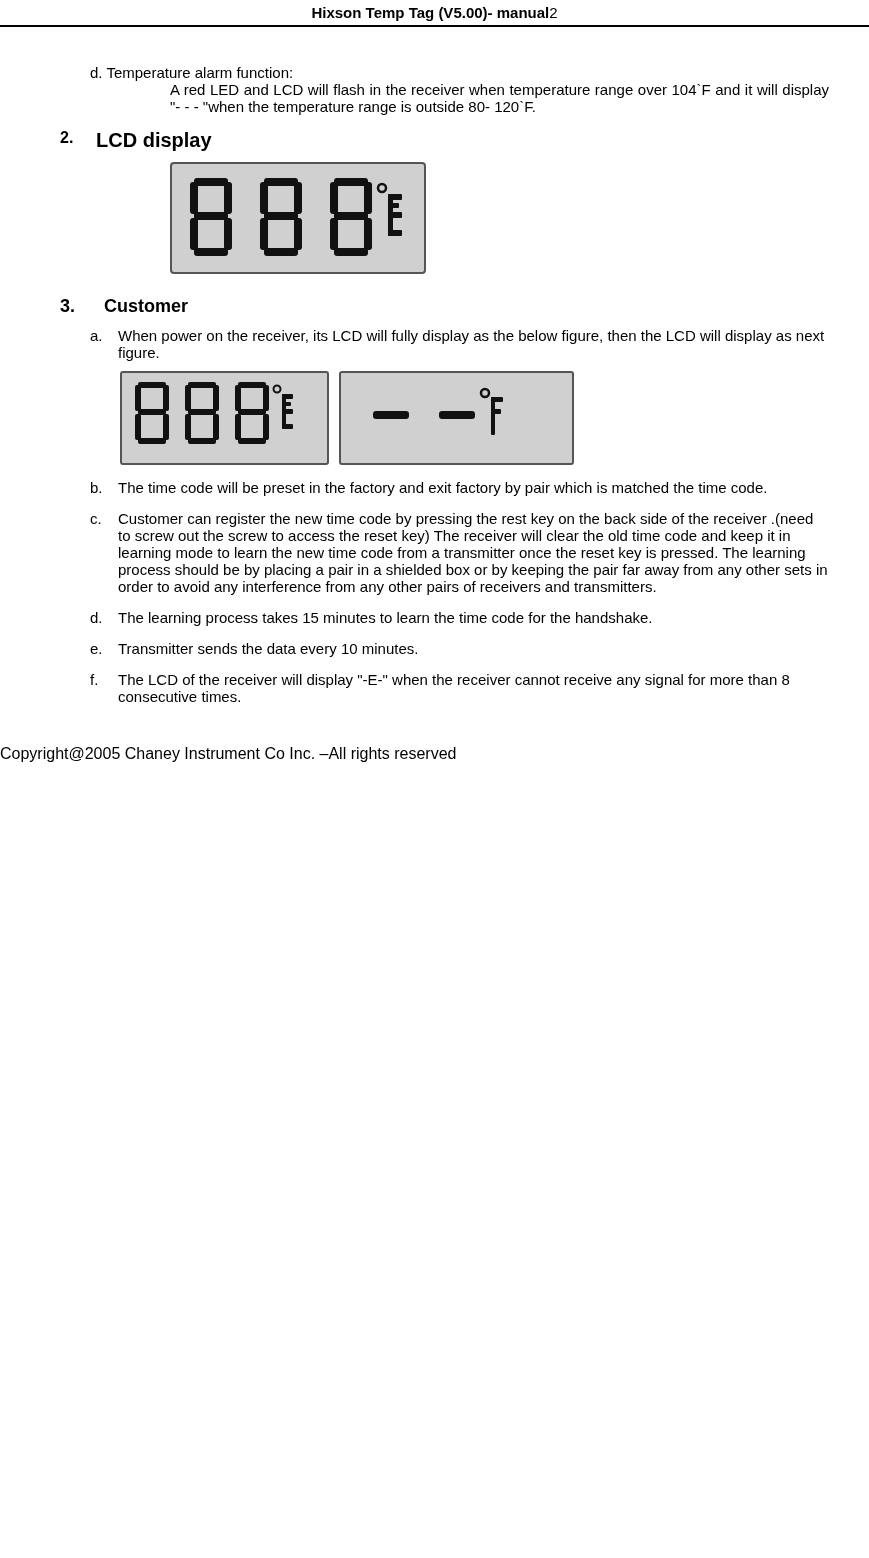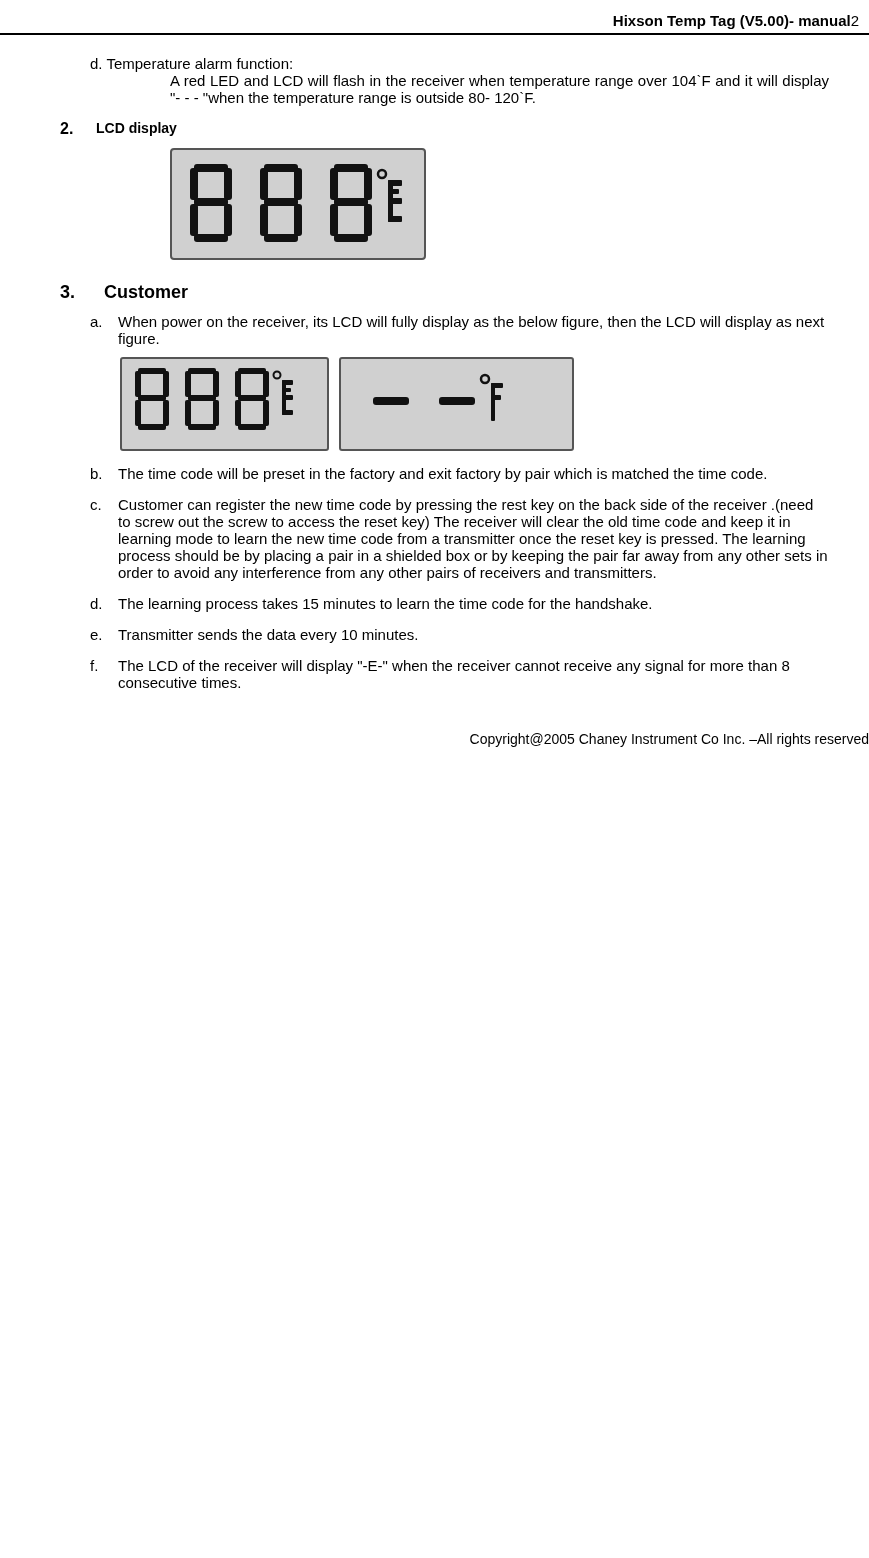--- a/index.html
+++ b/index.html
@@ -7,25 +7,25 @@
       font-family: Arial, sans-serif;
       font-size: 15px;
       background: #fff;
       color: #000;
       width: 869px;
       min-height: 1558px;
       padding: 0;
     }
     .header {
       display: flex;
-      justify-content: flex-end;
+      justify-content: center;
       align-items: center;
       border-bottom: 2px solid #000;
-      padding: 12px 10px 4px 10px;
-      margin-bottom: 10px;
+      padding: 4px 10px 4px 10px;
+      margin-bottom: 27px;
     }
     .header-title {
       font-size: 15px;
     }
     .header-title span {
       font-weight: bold;
     }
     .header-page {
       font-size: 15px;
     }
@@ -90,39 +90,39 @@
       align-items: center;
     }
     .lcd-small {
       display: inline-block;
       background: #e8e8e8;
       border: 2px solid #555;
       border-radius: 3px;
       padding: 6px 10px;
     }
     .footer {
-      text-align: right;
-      font-size: 14px;
+      text-align: left;
+      font-size: 16px;
       margin-top: 30px;
       padding-bottom: 10px;
       color: #000;
     }
     .numbered-section {
       display: flex;
       align-items: flex-start;
       gap: 8px;
       margin: 10px 0;
     }
     .num-label {
       font-size: 16px;
       font-weight: bold;
       min-width: 28px;
     }
     .num-content {
-      font-size: 14px;
+      font-size: 20px;
       font-weight: bold;
     }
   </style>
 </head>
 <body>
 
 <div class="header">
   <div class="header-title">
     <span>Hixson Temp Tag </span><span style="font-weight:bold;">(V5.00)-</span><span>  manual</span>
   </div>

